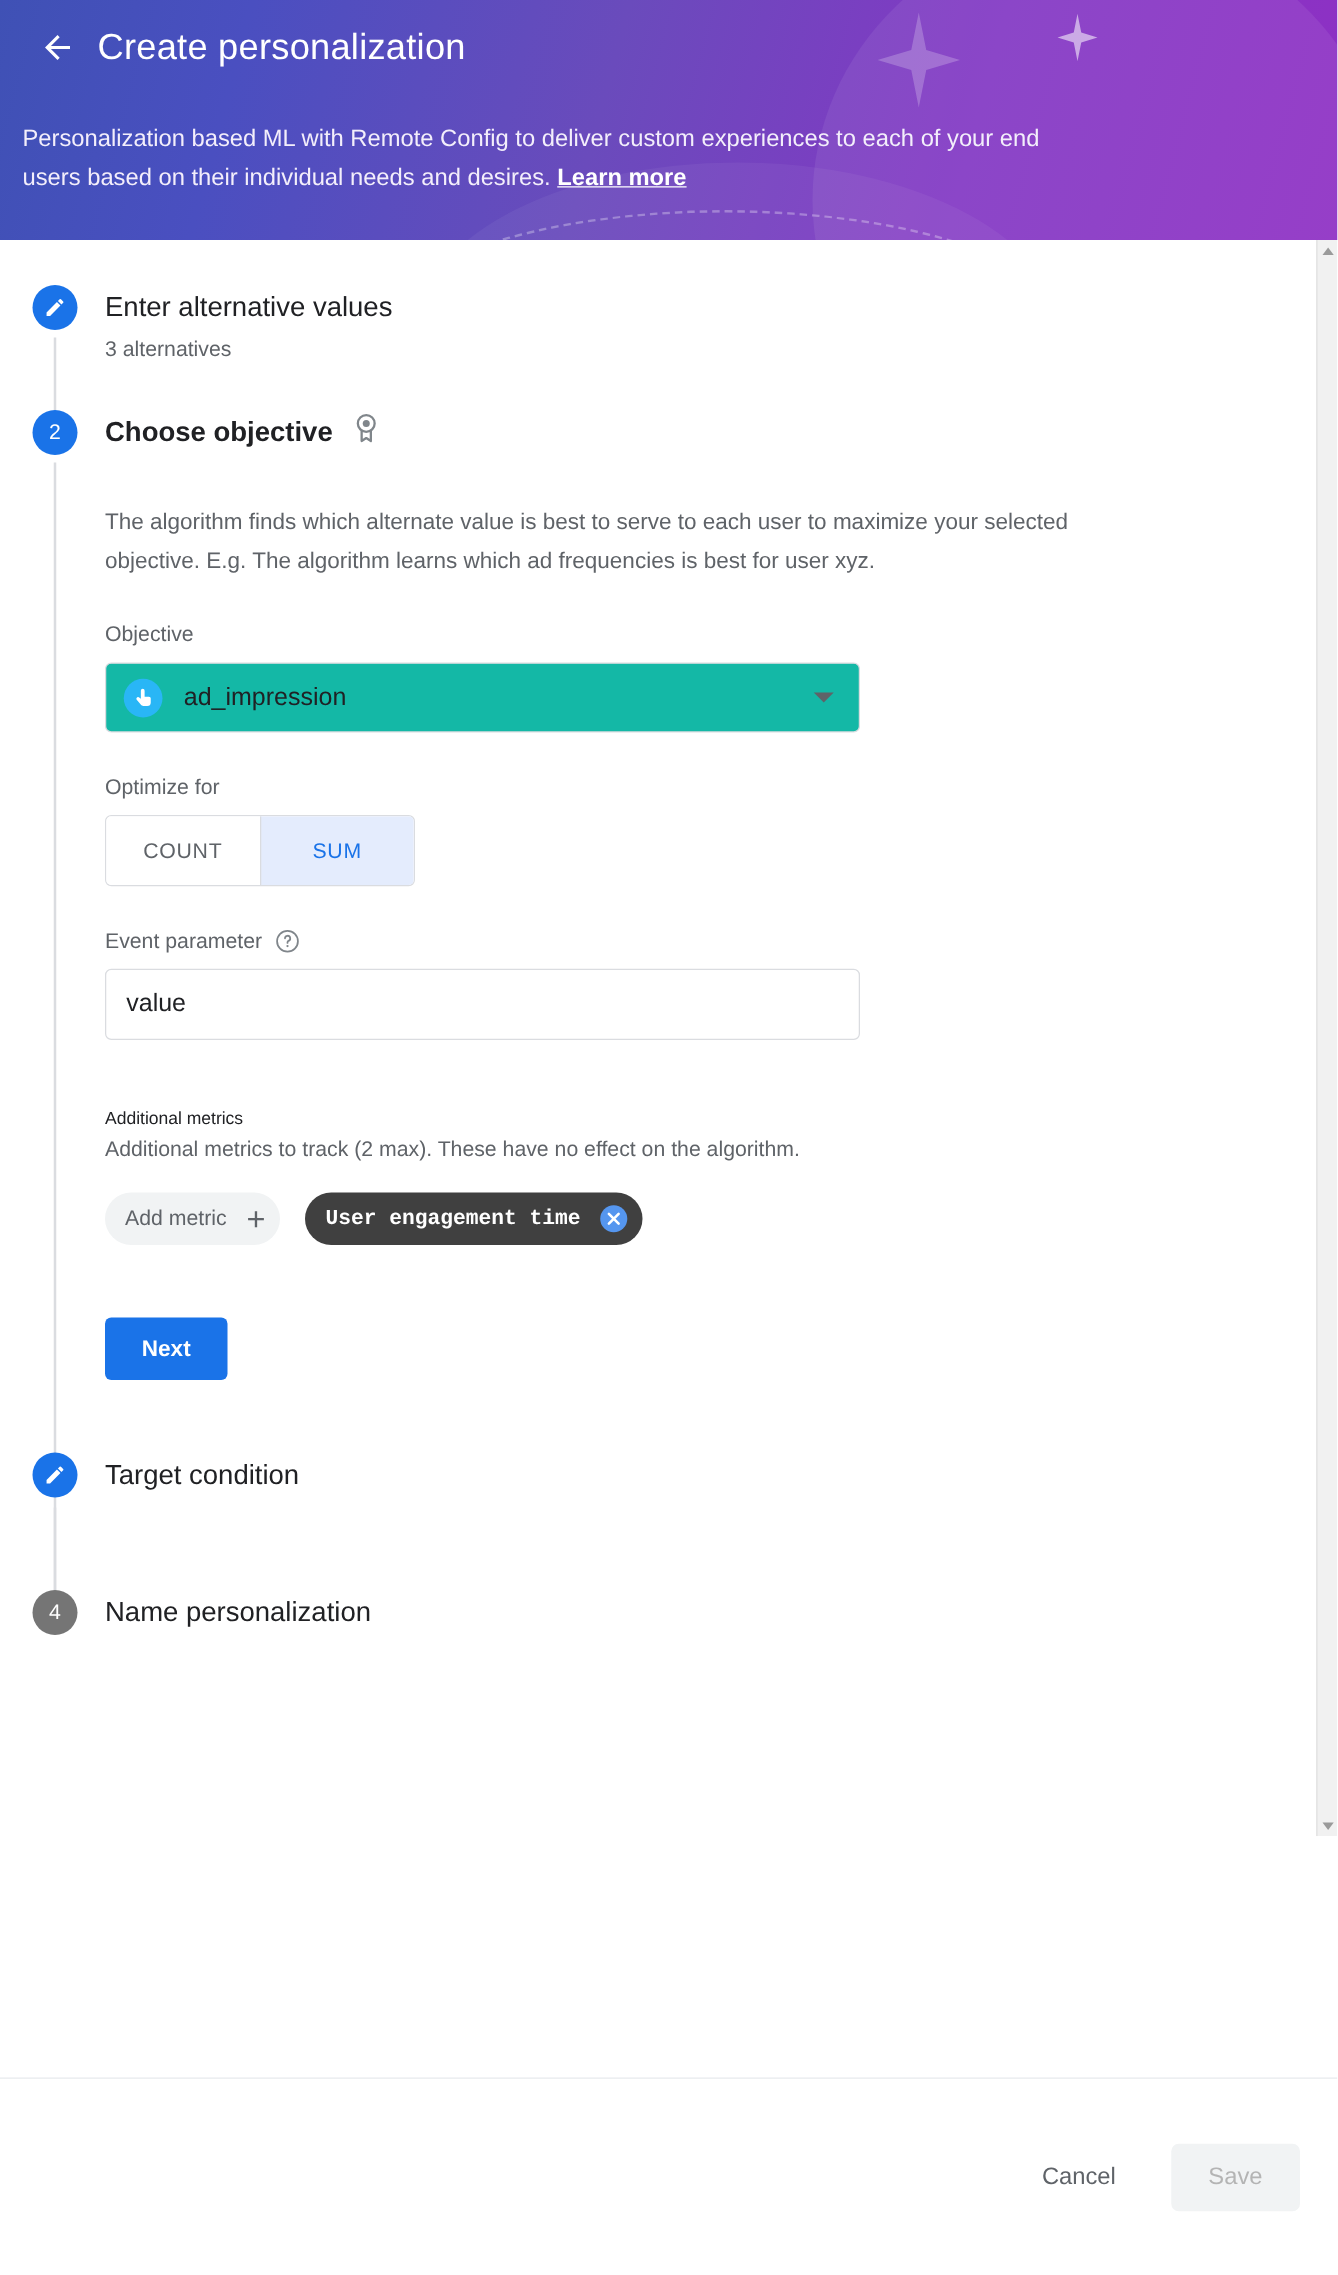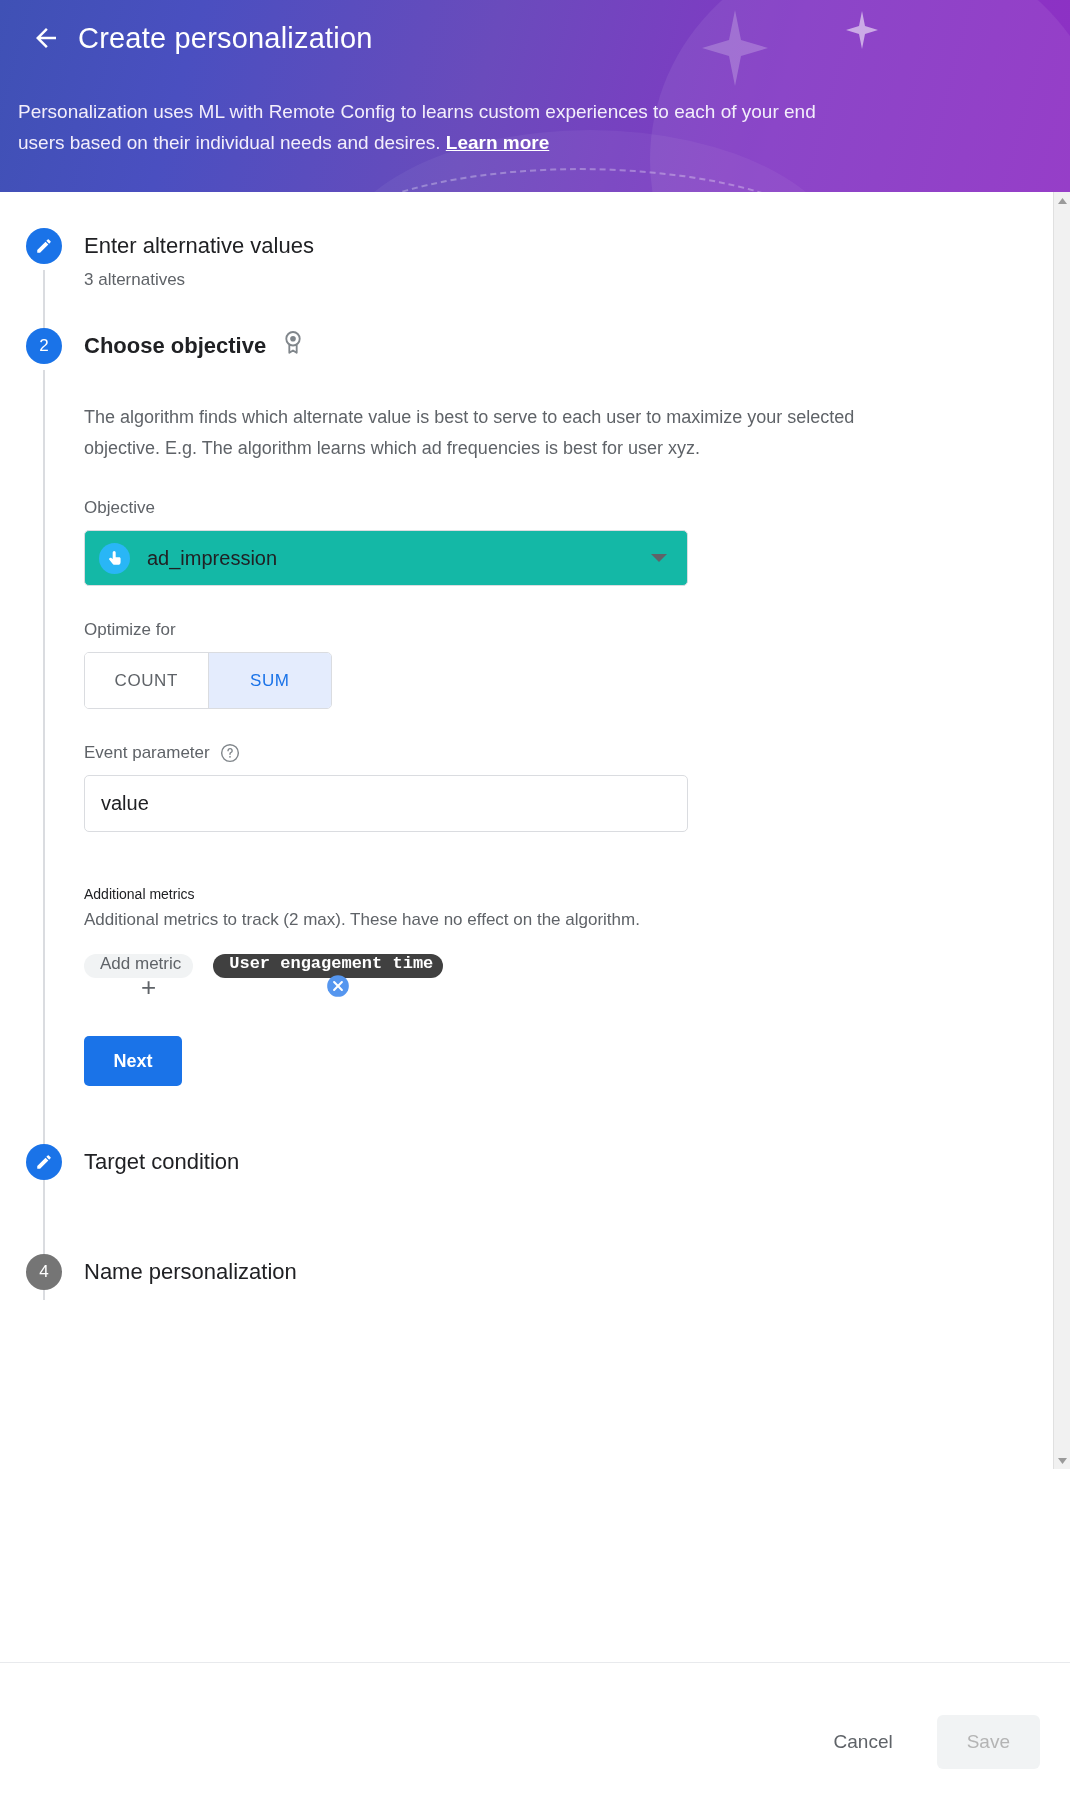--- a/index.html
+++ b/index.html
@@ -117,21 +117,21 @@
     display:flex; align-items:center; padding: 0 16px;
     font-size: 20px; color:#202124;
   }
 
   .section-head { margin-top: 54px; font-size: 14px; color:#202124; }
   .section-sub { margin-top: 8px; font-size: 17px; color:#5f6368; }
 
   .chips { margin-top: 24px; display:flex; align-items:center; gap: 20px; }
   .chip {
     display:flex; align-items:center; border-radius: 22px;
-    height: 24px; padding: 0 16px; font-size: 17px; cursor:pointer;flex-direction:column;
+    height: 42px; padding: 0 16px; font-size: 17px; cursor:pointer;
   }
   .chip.add { background:#f1f3f4; color:#5f6368; padding-right: 12px; }
   .chip.add .plus { margin-left: 16px; font-size: 26px; line-height:1; color:#5f6368; font-weight: 300; }
   .chip.selected { background:#404040; color:#fff; font-weight: 700; padding-right: 10px; font-family: Liberation Mono, monospace; }
   .chip.selected .x { margin-left: 14px; display:flex; }
 
   .next-btn {
     margin-top: 58px; width: 98px; height: 50px; border-radius: 5px;
     background:#1a73e8; color:#fff; font-size: 18px; font-weight: 700;
     display:flex; align-items:center; justify-content:center; cursor:pointer;
@@ -190,21 +190,21 @@
     <div class="back-row">
       <div class="back-arrow">
         <svg width="30" height="30" viewBox="0 0 24 24">
             <path d="M20 11H7.8l5.6-5.6L12 4l-8 8 8 8 1.4-1.4L7.8 13H20z" fill="#ffffff"></path>
           </svg>
       </div>
       <div class="title">Create personalization</div>
     </div>
 
     <div class="hdr-desc">
-      <span>Personalization uses ML with Remote Config to learns custom experiences to each of your end users based on their individual needs and desires. </span><a href="#">Learn more</a>
+      <span>Personalization based ML with Remote Config to deliver custom experiences to each of your end users based on their individual needs and desires. </span><a href="#">Learn more</a>
     </div>
   </div>
 
   <div class="content">
     <div class="scroll-inner">
 
       <div class="step" style="margin-top:36px;">
         <div class="step-gutter">
           <div class="marker blue">
             <svg width="18" height="18" viewBox="0 0 24 24">

